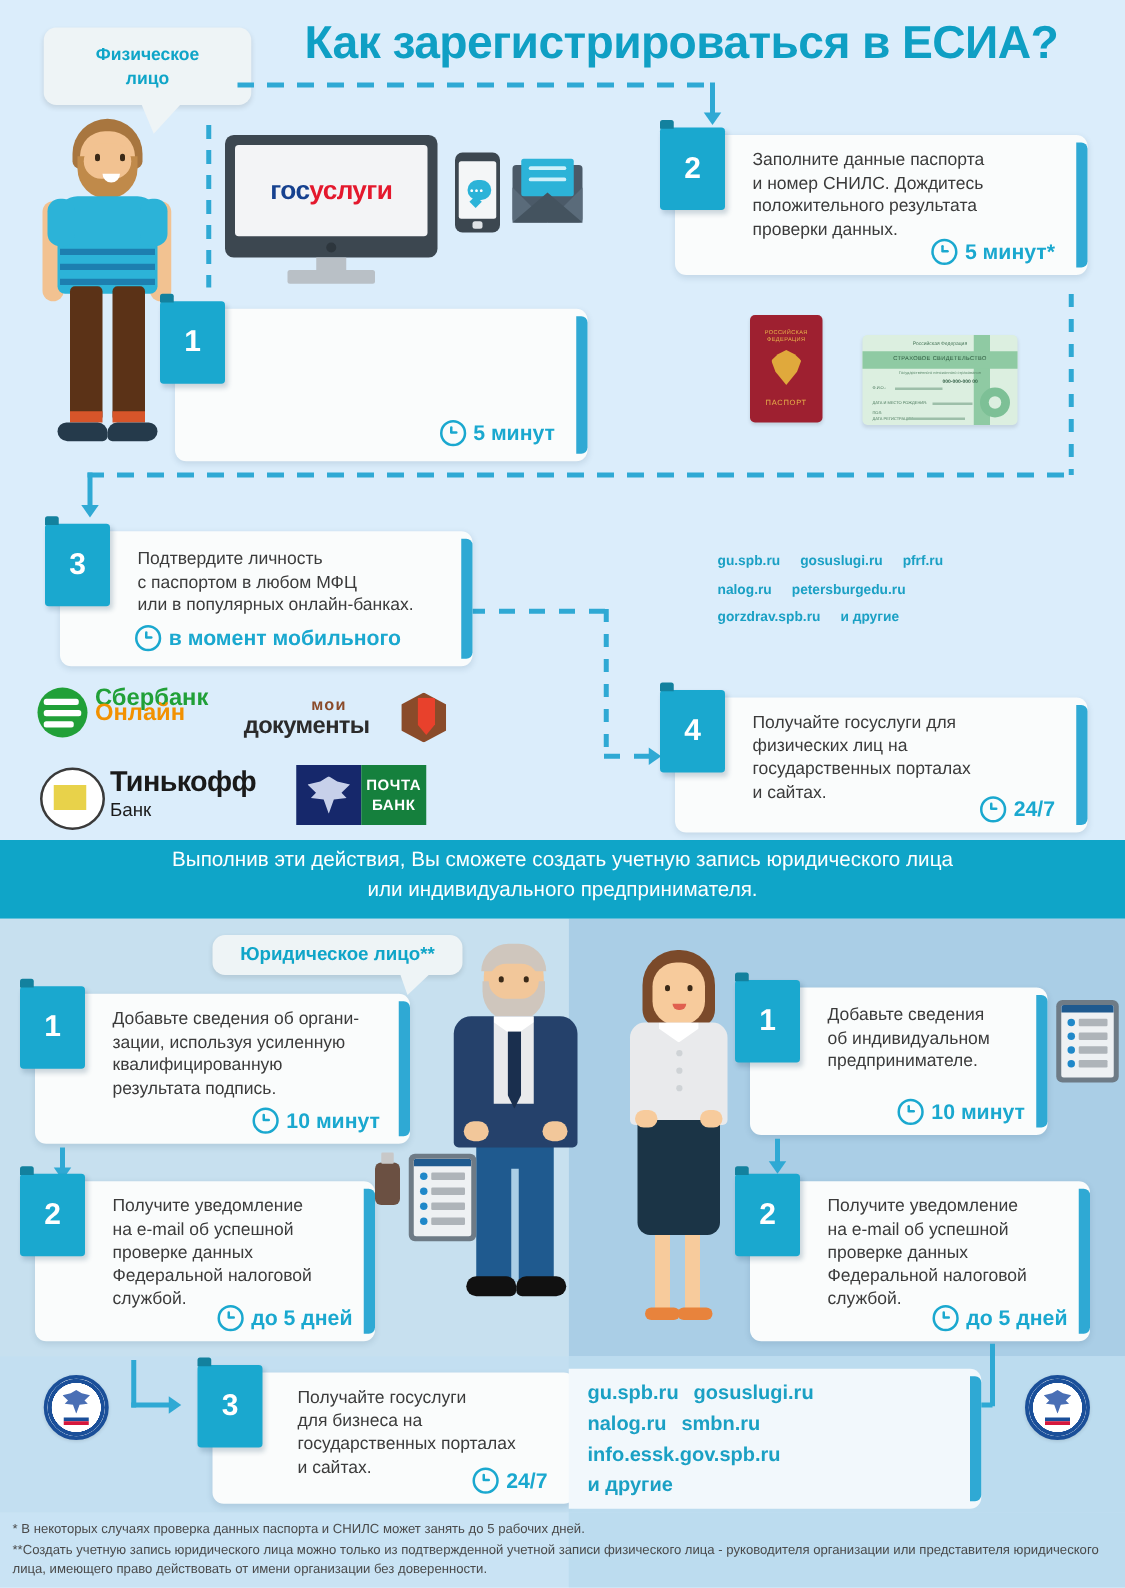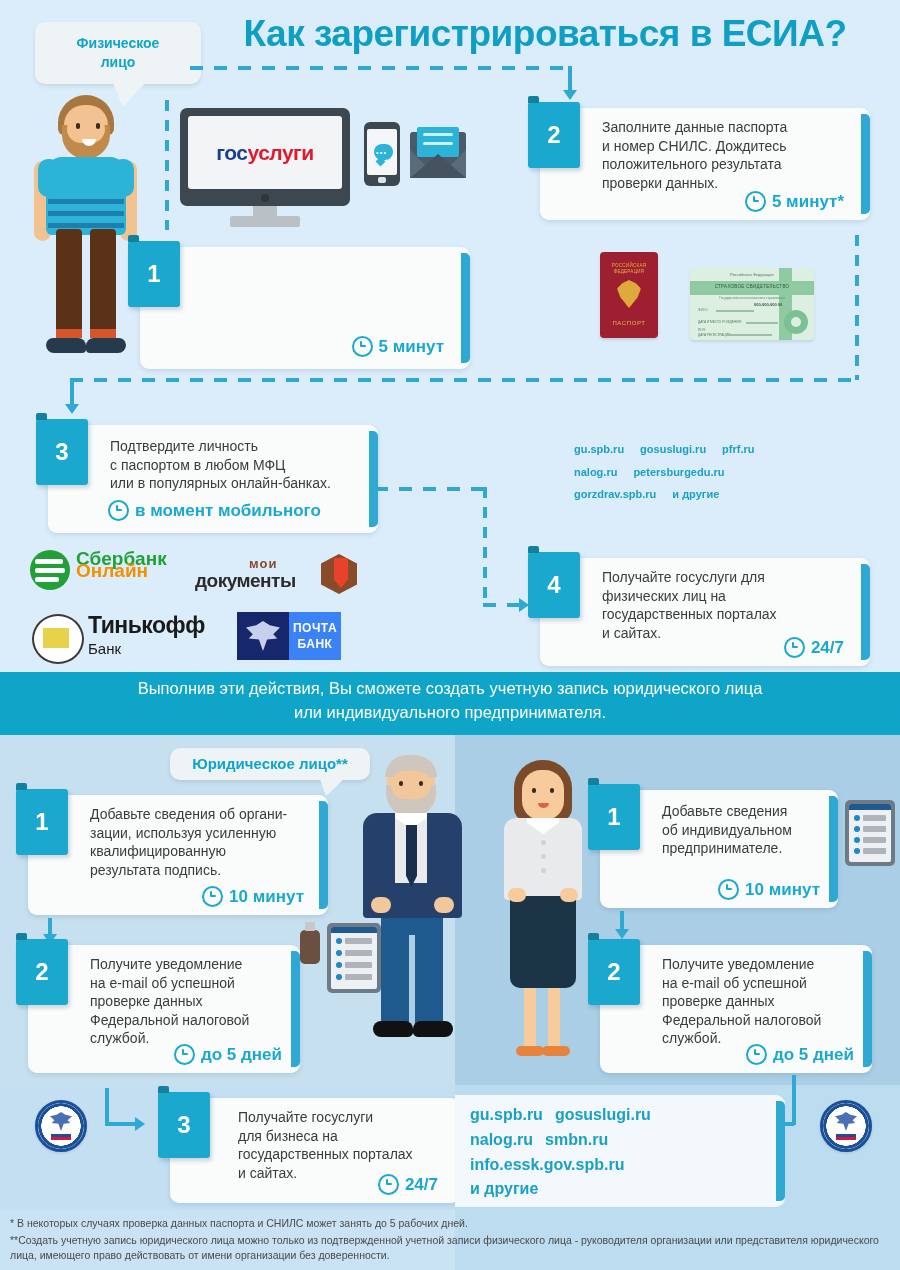--- a/index.html
+++ b/index.html
@@ -212,21 +212,21 @@
 
   #tink{left:30px;top:612px;width:200px;height:50px;}
   #tink .crest{position:absolute;left:0;top:0;width:52px;height:50px;}
   #tink .crest .r{position:absolute;left:2px;top:2px;width:48px;height:46px;border:2px solid #3a3a3a;border-radius:50%;background:#fff;}
   #tink .crest .c2{position:absolute;left:13px;top:16px;width:26px;height:20px;background:#e8d24a;}
   #tink .n1{position:absolute;left:58px;top:0;color:#1a1a1a;font-size:23px;font-weight:bold;letter-spacing:-.5px;}
   #tink .n2{position:absolute;left:58px;top:28px;color:#1a1a1a;font-size:15px;}
 
   #pochta{left:237px;top:612px;width:104px;height:48px;}
   #pochta .l{position:absolute;left:0;top:0;width:52px;height:48px;background:#16286b;}
-  #pochta .r{position:absolute;left:52px;top:0;width:52px;height:48px;background:#3b82f6;}
+  #pochta .r{position:absolute;left:52px;top:0;width:52px;height:48px;background:#15803d;}
   #pochta .r span{position:absolute;left:0;right:0;color:#fff;font-size:12px;font-weight:bold;text-align:center;letter-spacing:.5px;}
   #pochta .eagle{position:absolute;left:9px;top:9px;width:34px;height:30px;background:#c7d0ea;
     clip-path:polygon(50% 0,70% 14%,100% 22%,80% 44%,92% 58%,62% 62%,50% 100%,38% 62%,8% 58%,20% 44%,0 22%,30% 14%);}
 
   
   .fns{position:absolute;width:46px;height:46px;border-radius:50%;background:#ffffff;border:3px solid #1a4f99;
     box-shadow:0 1px 3px rgba(0,0,0,.12);}
   .fns .ring{position:absolute;left:0;top:0;right:0;bottom:0;border-radius:50%;
     background:conic-gradient(#1a4f99 0 100%);-webkit-mask:radial-gradient(circle, transparent 60%, #000 61%);
     mask:radial-gradient(circle, transparent 60%, #000 61%);}

